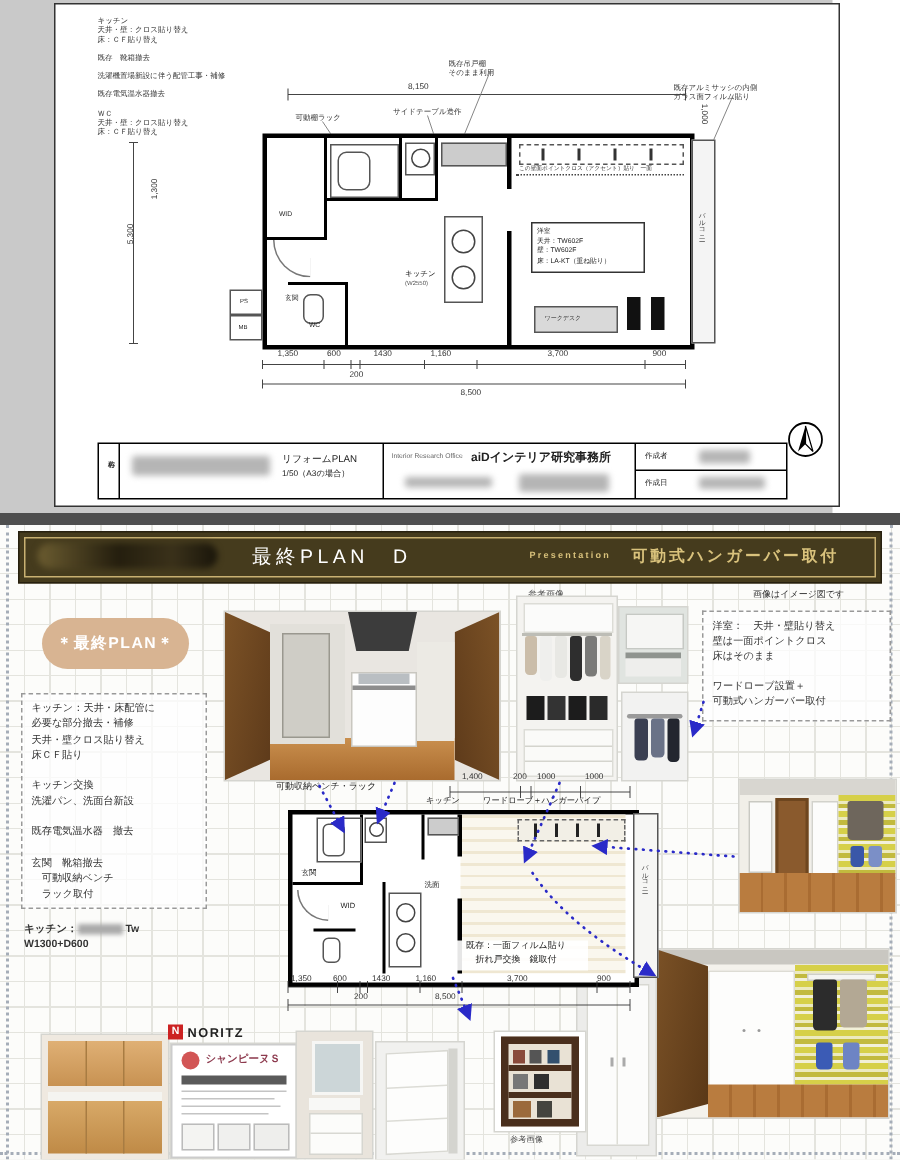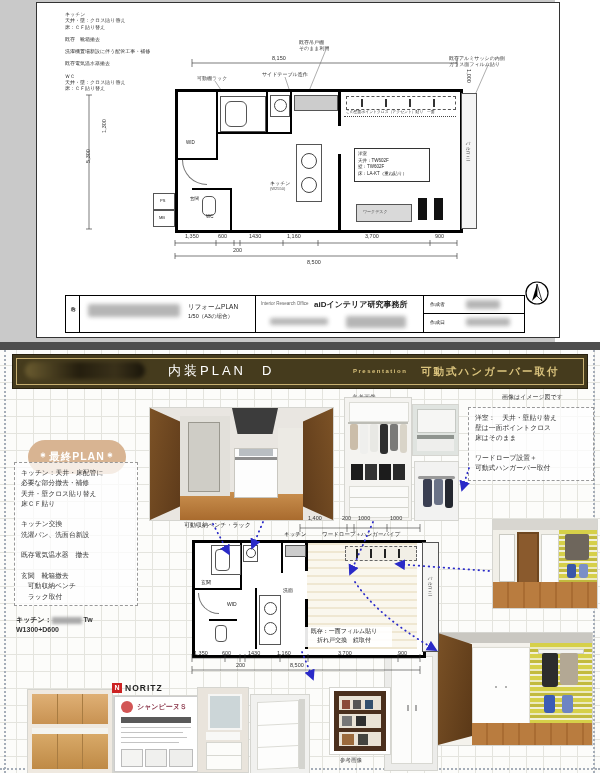--- a/index.html
+++ b/index.html
@@ -20,21 +20,21 @@
   #tblock{left:28px;top:292px;width:458px;height:36px;border:1px solid #000;display:flex;}
   #tblock>div{border-right:1px solid #000;position:relative;height:100%;box-sizing:border-box;}
   
   #divider{left:0;top:342px;width:600px;height:8px;background:#4e4e4e;position:absolute;}
   #bottom{left:0;top:350px;width:600px;height:423px;position:absolute;
     background:repeating-linear-gradient(0deg,transparent 0 16px,#e4e4de 16px 17px),
                repeating-linear-gradient(90deg,transparent 0 16px,#e4e4de 16px 17px),#fcfcfa;}
   #hdr{left:12px;top:4px;width:574px;height:33px;background:#453b1d;border:1px solid #27200f;}
   #hdr .inner{position:absolute;inset:3px;border:1px solid #c9b172;}
   #pill{left:28px;top:62px;width:98px;height:34px;background:#d8b492;border-radius:17px;
-    display:flex;align-items:center;justify-content:center;margin-top:28px;}
+    display:flex;align-items:center;justify-content:center;}
   .dashbox{position:absolute;border:1px dashed #999;background:rgba(255,255,255,.75);padding:5px 6px;}
   .ln{font-size:6.8px;line-height:10.3px;height:10.3px;white-space:nowrap;color:#333;}
   .ln2{font-size:6.8px;line-height:10px;height:10px;white-space:nowrap;color:#333;}
   .photo{position:absolute;overflow:hidden;box-shadow:0 0 0 1px #d5d5d0;background:#eee;}
   .dim{font-size:5.5px;color:#333;position:absolute;white-space:nowrap;}
   .pl{font-size:5px;color:#333;position:absolute;white-space:nowrap;}
   .cloth{position:absolute;border-radius:2px 2px 3px 3px;}
   .stripeY{background:repeating-linear-gradient(180deg,#d6d049 0 4px,#eceabf 4px 6px,#c2ba3e 6px 9px,#f2f0d8 9px 11px);}
   .wood{background:repeating-linear-gradient(90deg,#b97c3f 0 14px,#a96c32 14px 16px);}
 </style>
@@ -184,21 +184,21 @@
 
   <section id="bottom">
 
     <div class="a" style="left:4px;top:0;height:423px;border-left:2px dotted #a5adb8;"></div>
     <div class="a" style="left:593px;top:0;height:423px;border-left:2px dotted #a5adb8;"></div>
     <div class="a" style="left:0;top:418px;width:600px;border-top:2px dotted #a5adb8;"></div>
 
     <div id="hdr" class="a">
       <div class="inner"></div>
       <div class="a" style="left:12px;top:7px;width:120px;height:17px;border-radius:9px;filter:blur(2px);background:linear-gradient(90deg,#6b5c30,#241e0e 45%,#3a311a 75%,#19150a);"></div>
-      <div class="tx" style="left:155px;top:8px;font-size:13px;letter-spacing:3px;color:#fff;">内装PLAN　D</div>
+      <div class="tx" style="left:155px;top:8px;font-size:13px;letter-spacing:3px;color:#fff;">最終PLAN　D</div>
       <div class="tx" style="left:340px;top:13px;font-size:6px;font-weight:bold;letter-spacing:1.5px;color:#d9c27c;">Presentation</div>
       <div class="tx" style="left:408px;top:10px;font-size:10.5px;font-weight:bold;letter-spacing:2px;color:#d9c27c;">可動式ハンガーバー取付</div>
     </div>
 
     <div class="tx" style="left:352px;top:44px;font-size:6px;color:#555;">参考画像</div>
     <div class="tx" style="left:502px;top:44px;font-size:6px;color:#333;">画像はイメージ図です</div>
 
     <div id="pill" class="a">
       <span style="font-size:10.5px;font-weight:bold;letter-spacing:1px;color:#fff;">＊最終PLAN＊</span>
     </div>

